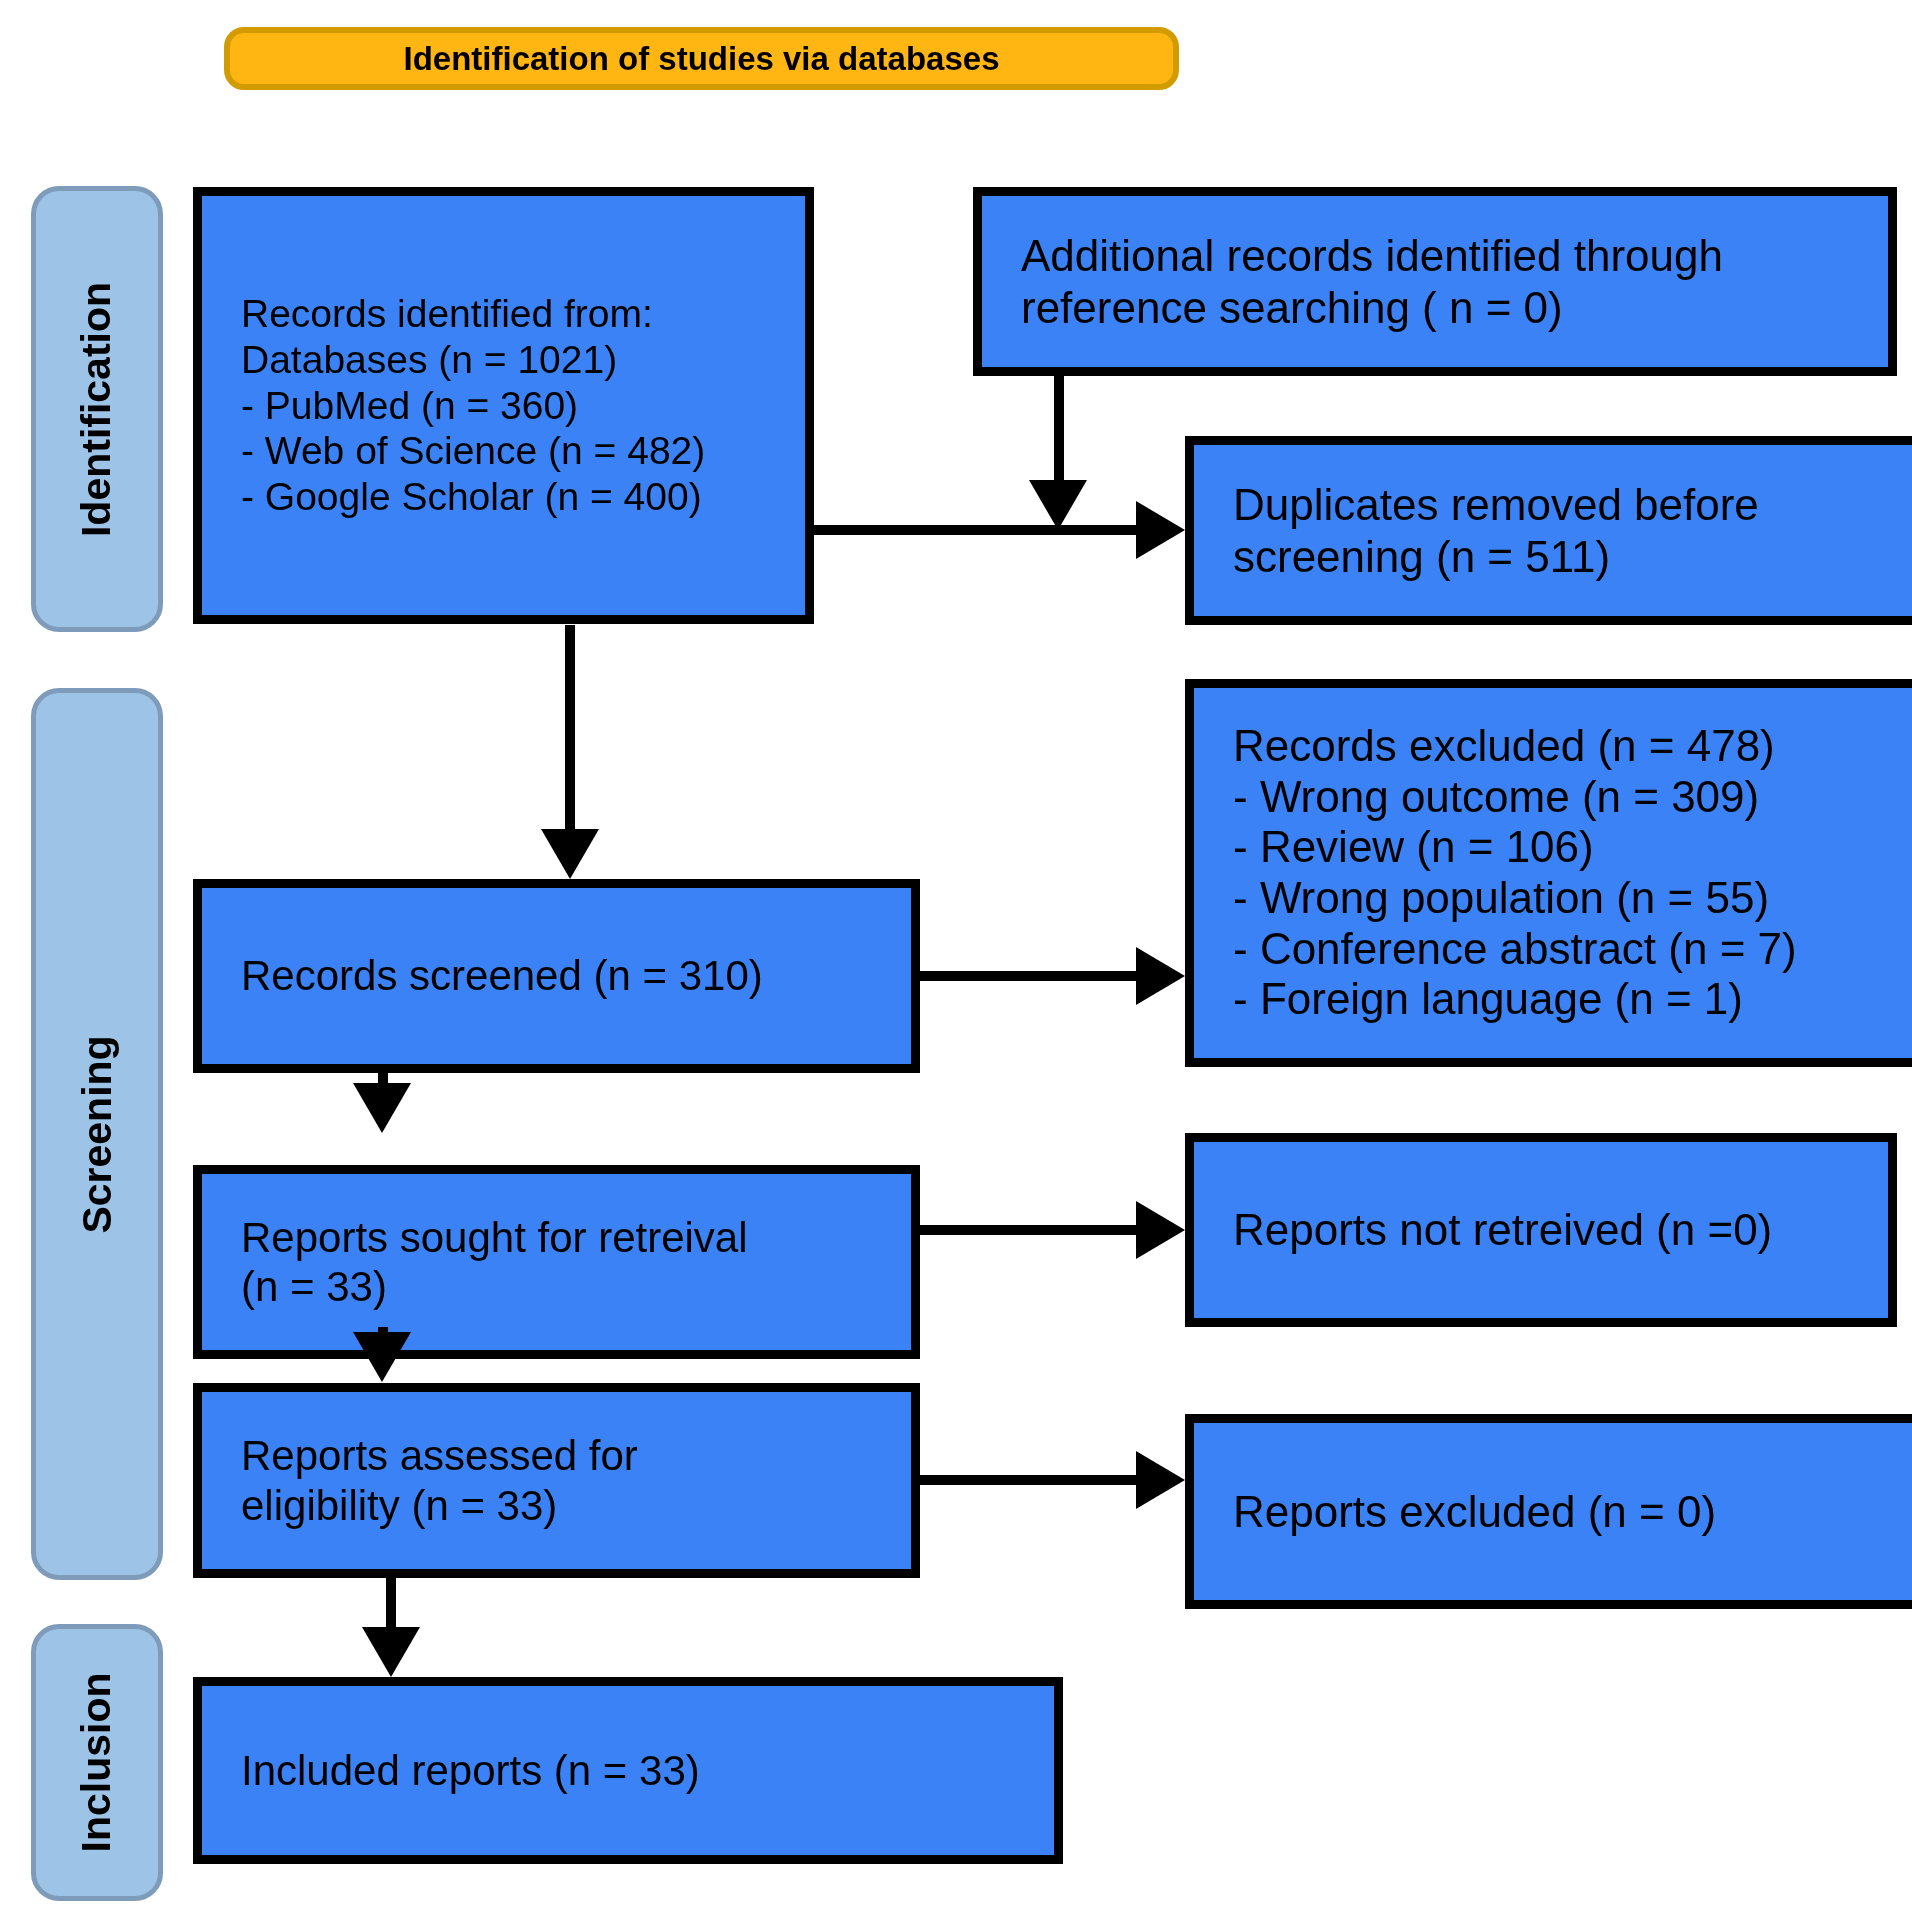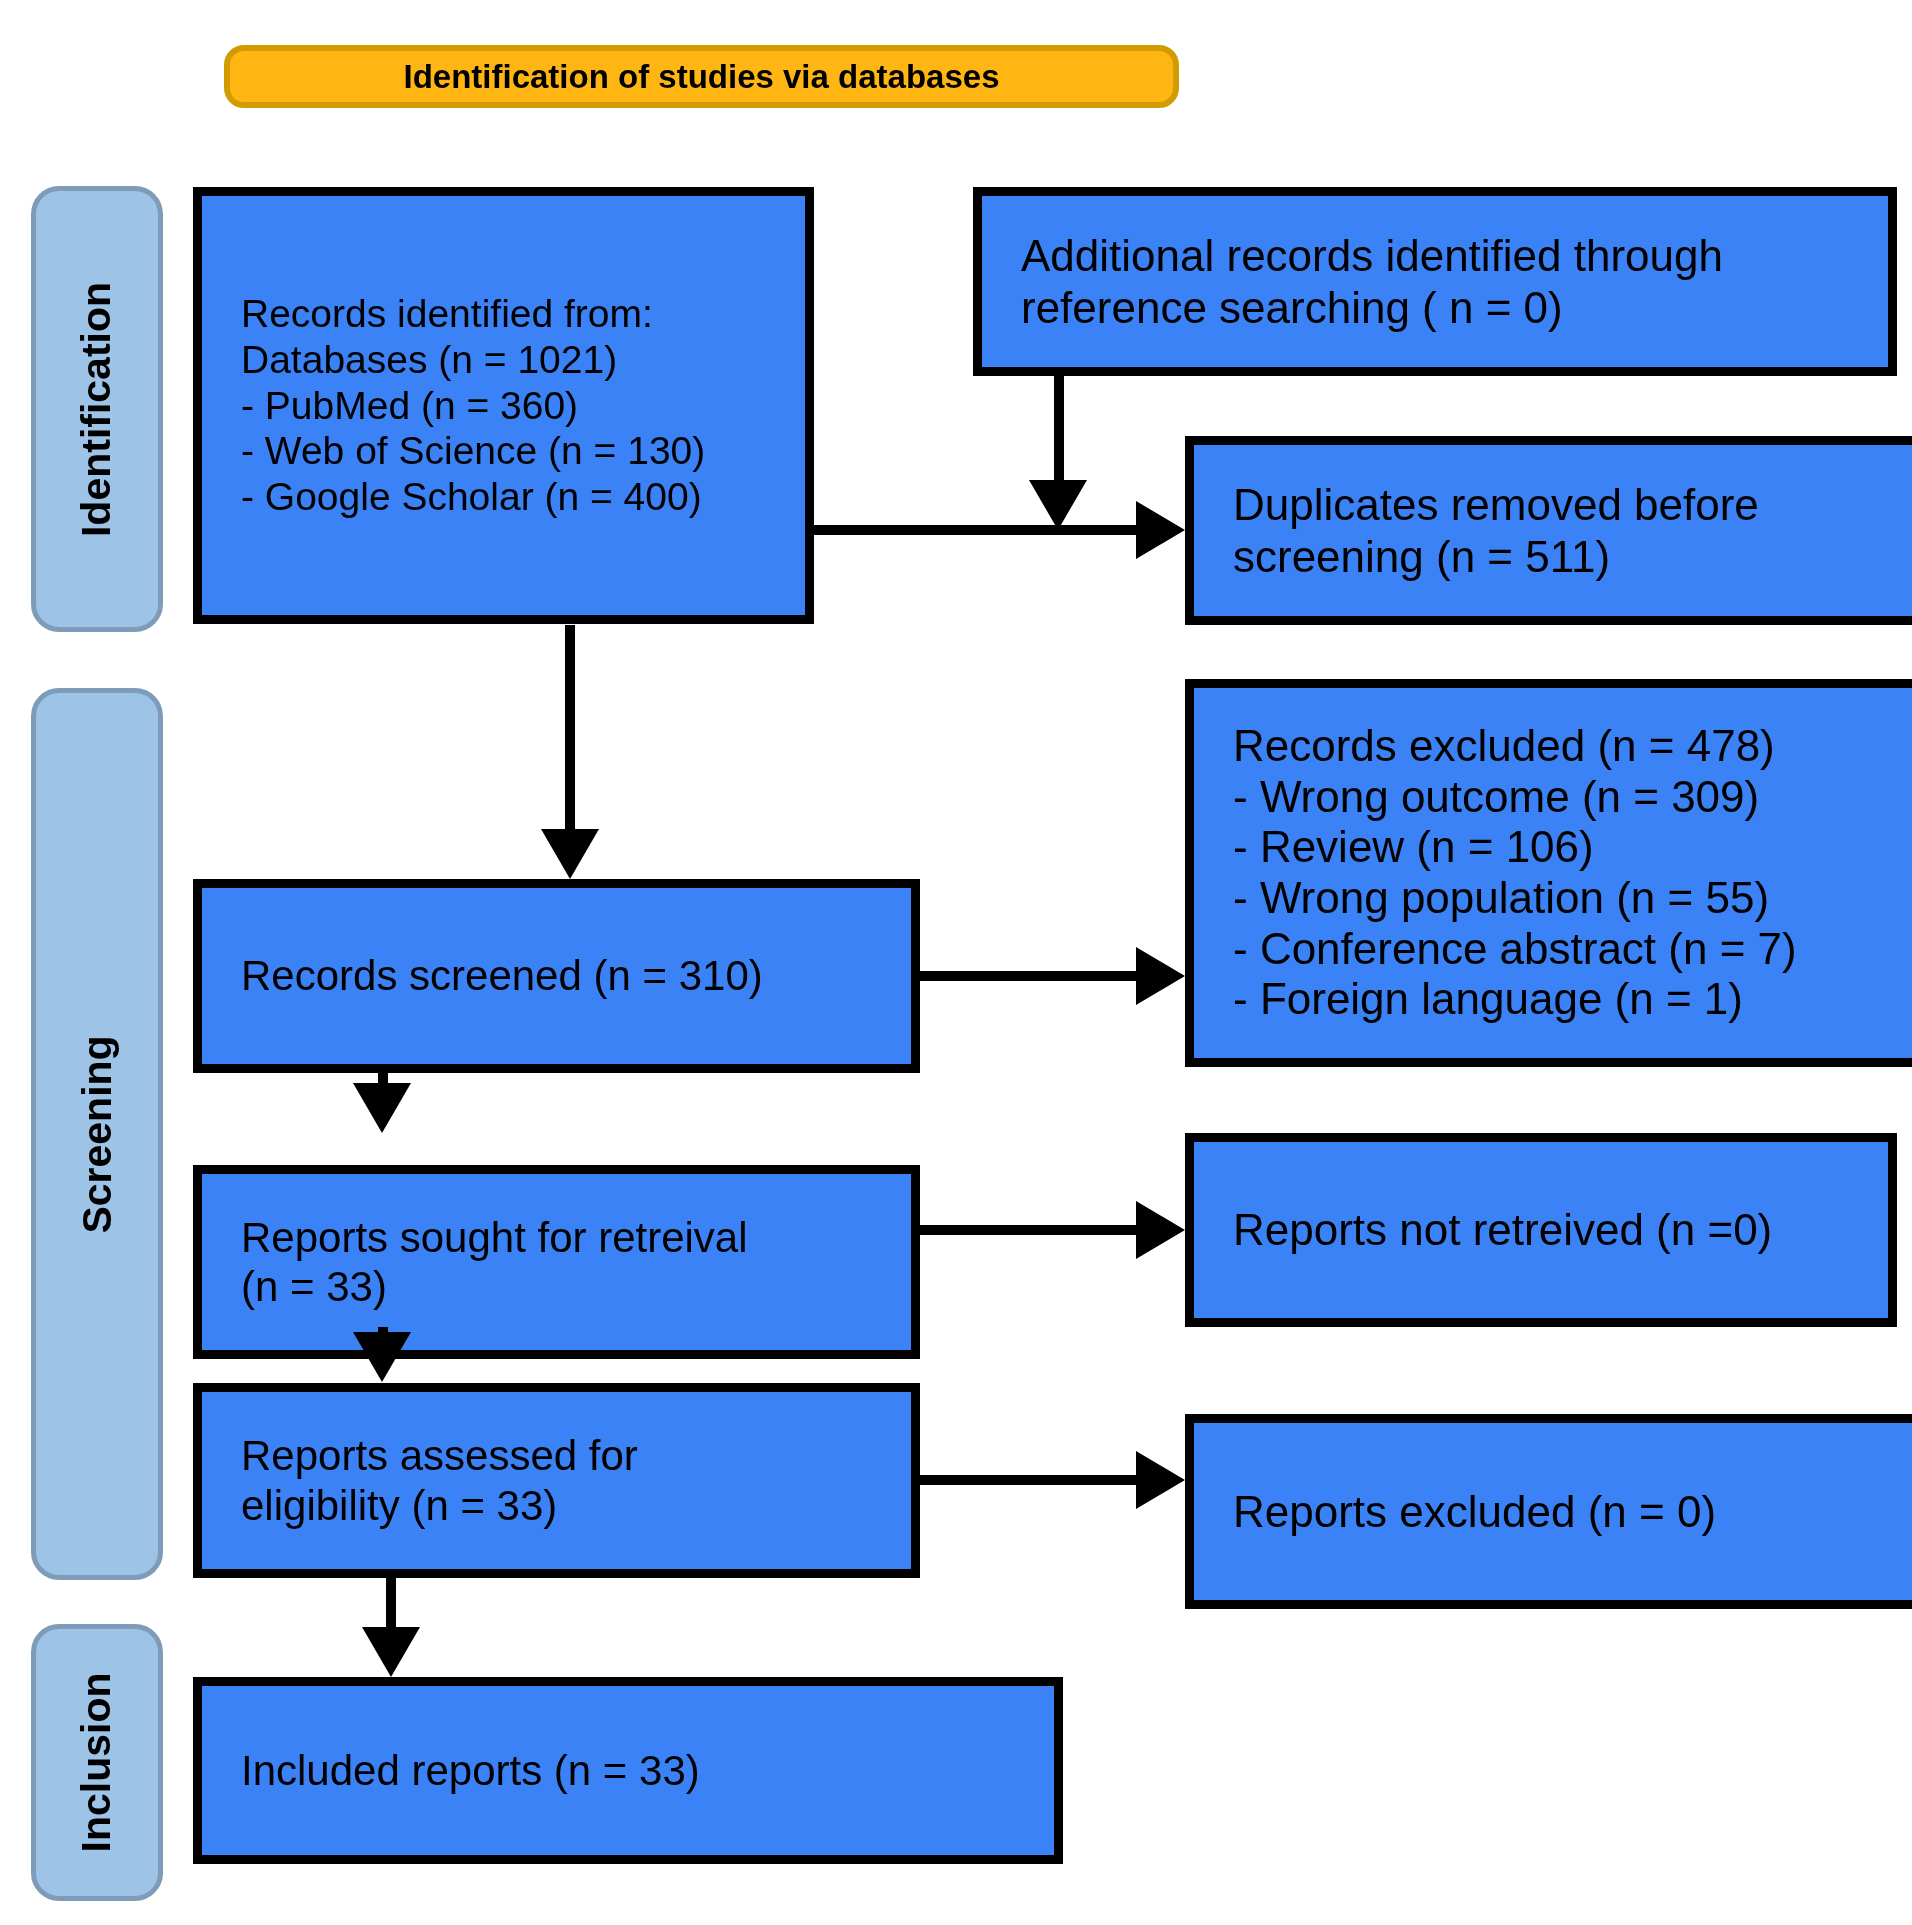--- a/index.html
+++ b/index.html
@@ -5,21 +5,21 @@
   :root{
     --banner-fill:#FFB612; --banner-border:#D29B00;
     --stage-fill:#9DC3E6; --stage-border:#7E9CB9;
     --box-border:#000000; --arrow:#000000;
   }
   html,body{margin:0;padding:0;background:#ffffff;}
   body{font-family:"Liberation Sans","DejaVu Sans",sans-serif;color:#000;}
   .canvas{position:relative;width:1913px;height:1926px;background:#fff;overflow:hidden;}
 
   .banner{
-    position:absolute;left:224px;top:45px;width:955px;height:63px;
+    position:absolute;left:224px;top:27px;width:955px;height:63px;
     background:var(--banner-fill);
     border:6.5px solid var(--banner-border);
     border-radius:20px;
     display:flex;align-items:center;justify-content:center;
     box-sizing:border-box;
   }
   .banner span{font-size:33px;font-weight:bold;letter-spacing:0px;}
 
   .rail{
     position:absolute;left:31px;width:132px;
@@ -104,21 +104,21 @@
     <span>Screening</span>
   </div>
   <div class="rail rail-incl">
     <span>Inclusion</span>
   </div>
 
   <div class="fbox b-identified">
     <span>Records identified from:
 Databases (n = 1021)
 - PubMed (n = 360)
-- Web of Science (n = 130)
+- Web of Science (n = 482)
 - Google Scholar (n = 400)</span>
   </div>
   <div class="fbox b-additional">
     <span>Additional records identified through
 reference searching ( n = 0)</span>
   </div>
   <div class="fbox b-duplicates">
     <span>Duplicates removed before
 screening  (n = 511)</span>
   </div>

